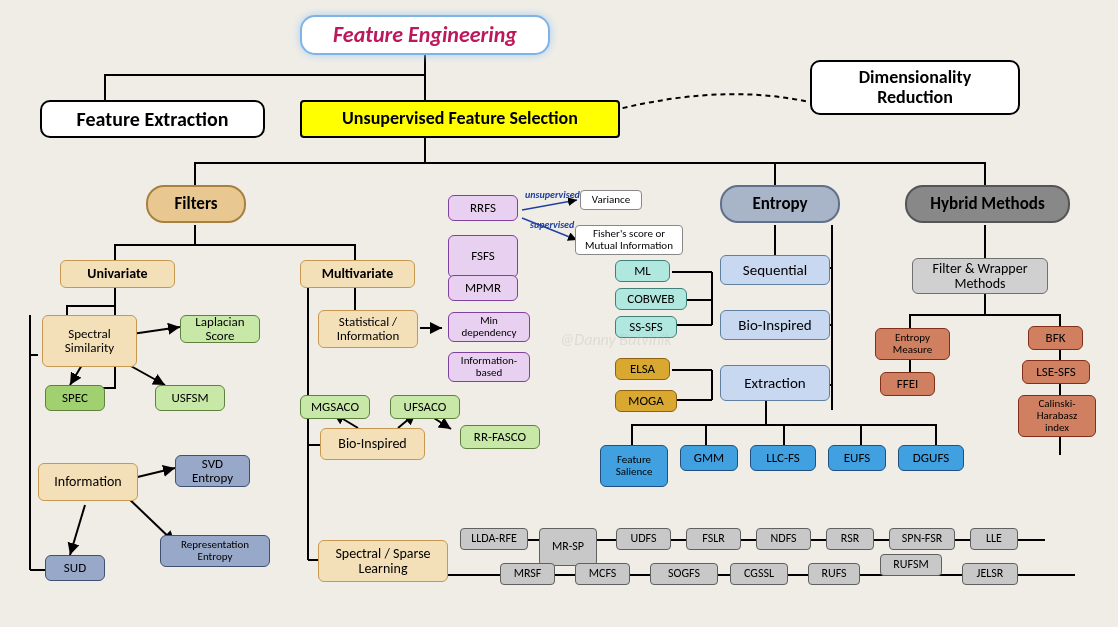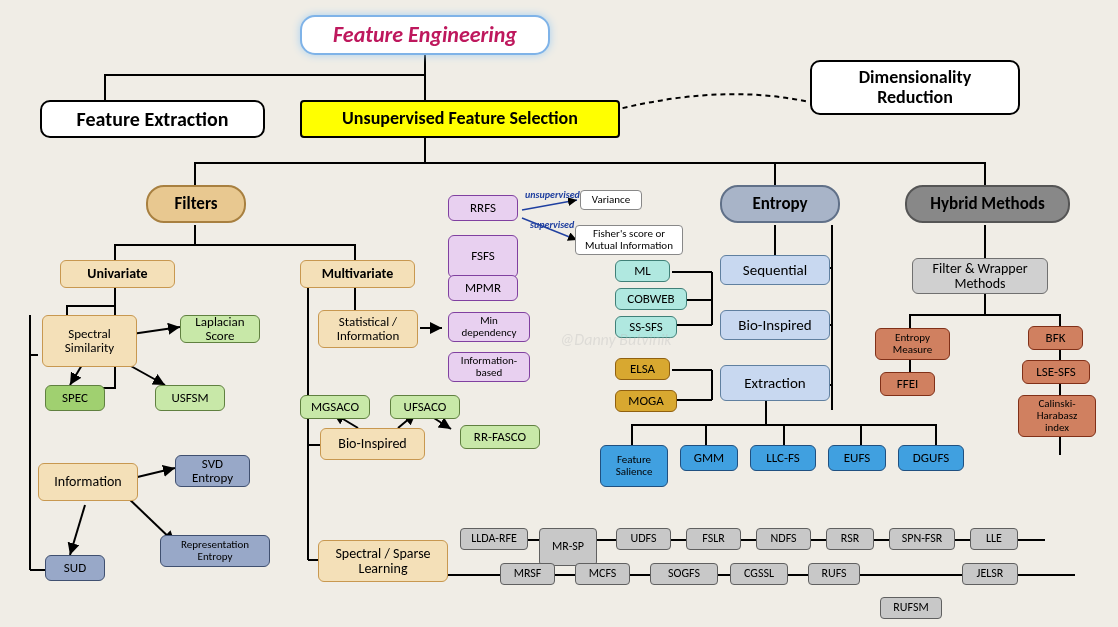--- a/index.html
+++ b/index.html
@@ -166,16 +166,16 @@
 <div class="node greymini" style="left:686px;top:528px;width:55px;height:22px">FSLR</div>
 <div class="node greymini" style="left:756px;top:528px;width:55px;height:22px">NDFS</div>
 <div class="node greymini" style="left:826px;top:528px;width:48px;height:22px">RSR</div>
 <div class="node greymini" style="left:889px;top:528px;width:66px;height:22px">SPN-FSR</div>
 <div class="node greymini" style="left:970px;top:528px;width:48px;height:22px">LLE</div>
 <div class="node greymini" style="left:500px;top:563px;width:55px;height:22px">MRSF</div>
 <div class="node greymini" style="left:575px;top:563px;width:55px;height:22px">MCFS</div>
 <div class="node greymini" style="left:650px;top:563px;width:68px;height:22px">SOGFS</div>
 <div class="node greymini" style="left:730px;top:563px;width:58px;height:22px">CGSSL</div>
 <div class="node greymini" style="left:808px;top:563px;width:52px;height:22px">RUFS</div>
-<div class="node greymini" style="left:880px;top:597px;width:62px;height:22px">RUFSM</div>
+<div class="node greymini" style="left:880px;top:554px;width:62px;height:22px">RUFSM</div>
 <div class="node greymini" style="left:962px;top:563px;width:56px;height:22px">JELSR</div>
 
 <div class="watermark" style="left:560px;top:330px">@Danny Butvinik</div>
 
 </body></html>

